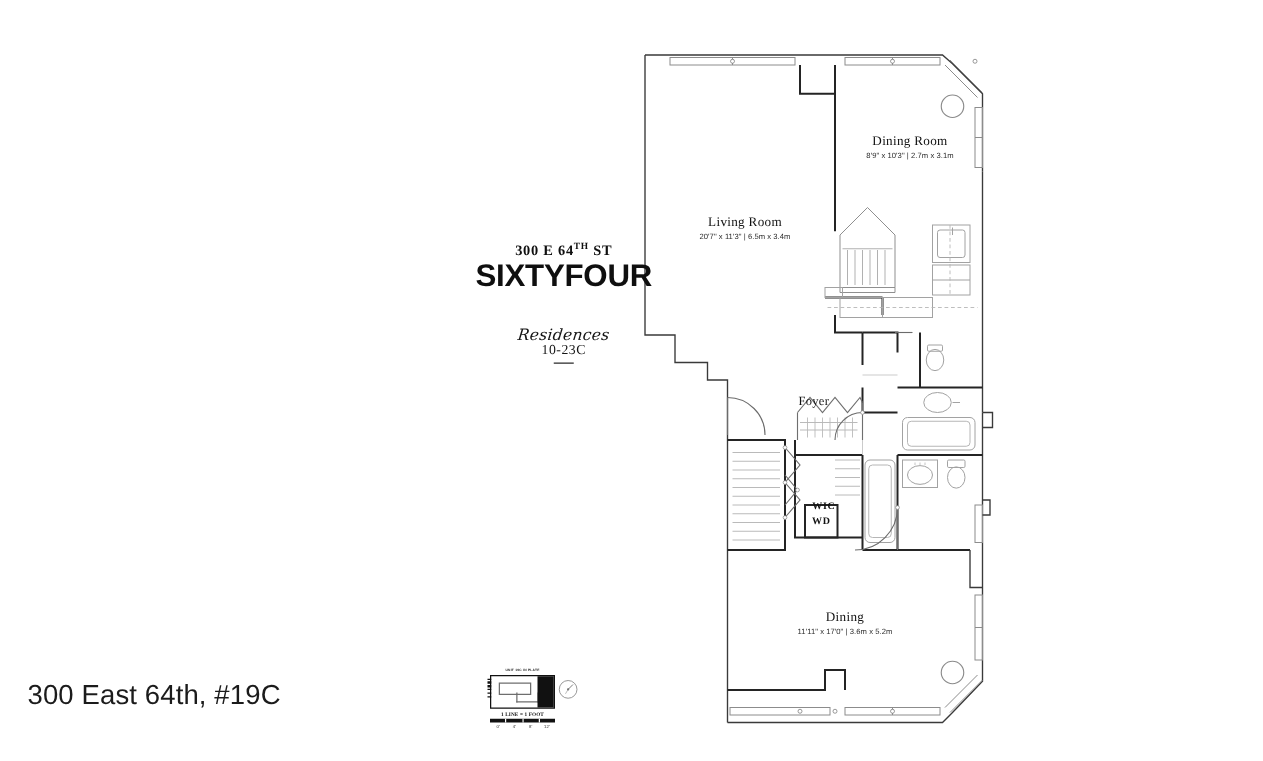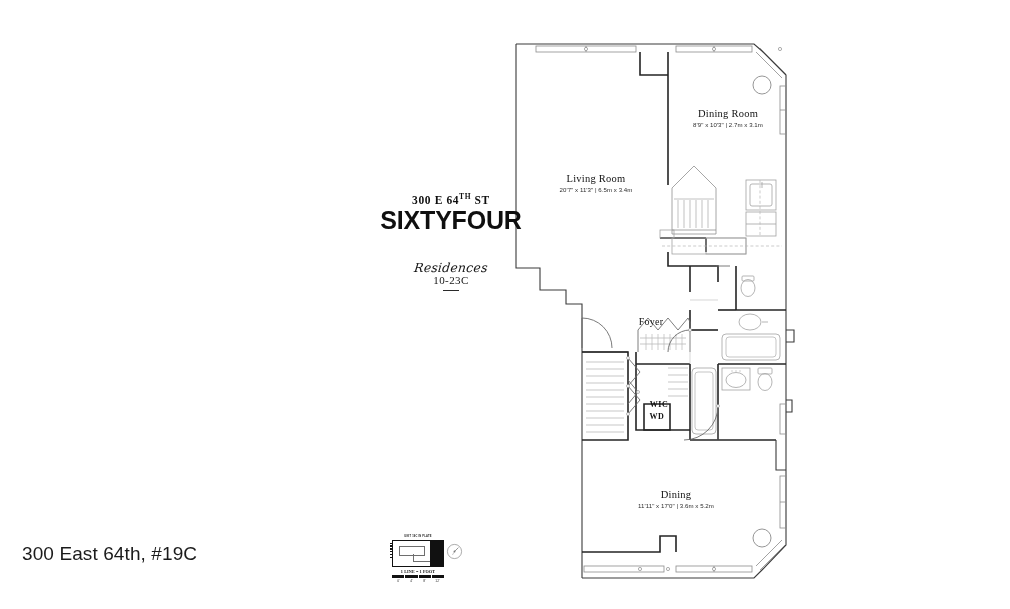--- a/index.html
+++ b/index.html
@@ -15,21 +15,21 @@
     width: 1010px;
     height: 609px;
     background: #ffffff;
   }
 
   
   #listing-caption {
     position: absolute;
     left: 22px; top: 543px;
     font-family: "Liberation Sans", sans-serif;
-    font-size: 19px;
+    font-size: 22px;
     color: #1b1b1b;
     letter-spacing: 0.1px;
     white-space: nowrap;
   }
 
   
   #brand-block {
     position: absolute;
     left: 370px; top: 192px;
     width: 162px;

